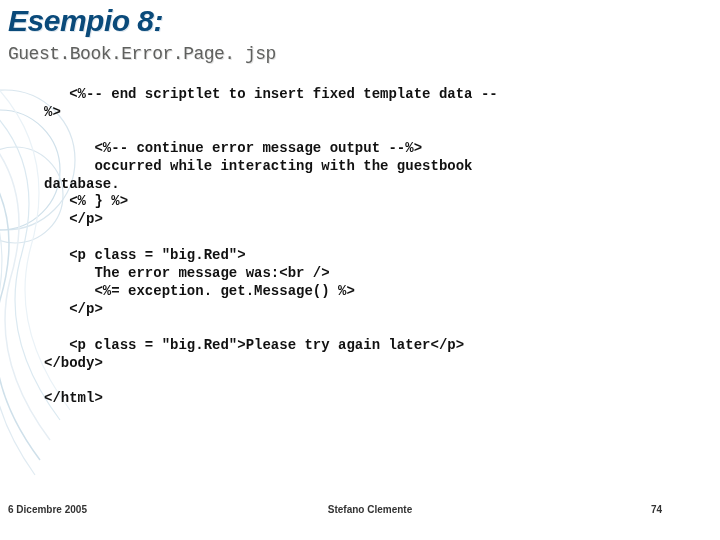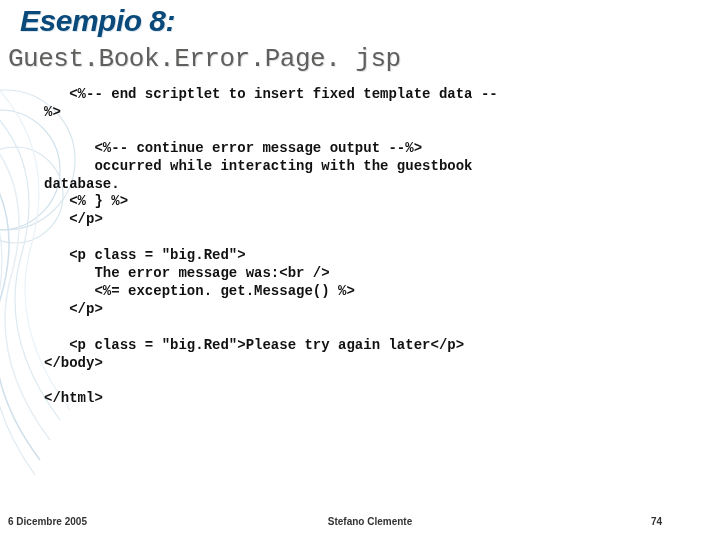--- a/index.html
+++ b/index.html
@@ -24,47 +24,46 @@
     position: absolute;
     left: 8px;
     top: 4px;
     font-family: Verdana, sans-serif;
     font-size: 30px;
     font-weight: bold;
     font-style: italic;
     color: #0a4a7a;
     text-shadow: 1px 1px 0 #dde6ee;
     letter-spacing: -0.5px;
-    margin-left: 12px;
   }
   .subtitle {
     position: absolute;
     left: 8px;
     top: 44px;
     font-family: "Courier New", monospace;
-    font-size: 26px;
+    font-size: 18px;
     color: #5f605e;
     text-shadow: 1px 1px 0 #e2e2e2;
     letter-spacing: -0.5px;
   }
   .code-area {
     position: absolute;
     left: 44px;
     top: 86px;
     width: 670px;
     font-family: "Courier New", monospace;
     font-size: 14px;
     font-weight: bold;
     color: #111;
     line-height: 1.28;
     white-space: pre-wrap;
   }
   .footer {
     position: absolute;
-    bottom: 8px;
+    bottom: 20px;
     left: 0;
     width: 676px;
     height: 16px;
     font-family: Verdana, sans-serif;
     font-size: 10px;
     font-weight: bold;
     color: #333;
   }
   .footer .date { position: absolute; left: 8px; }
   .footer .author { position: absolute; left: 0; width: 720px; text-align: center; padding-left: 20px; }

